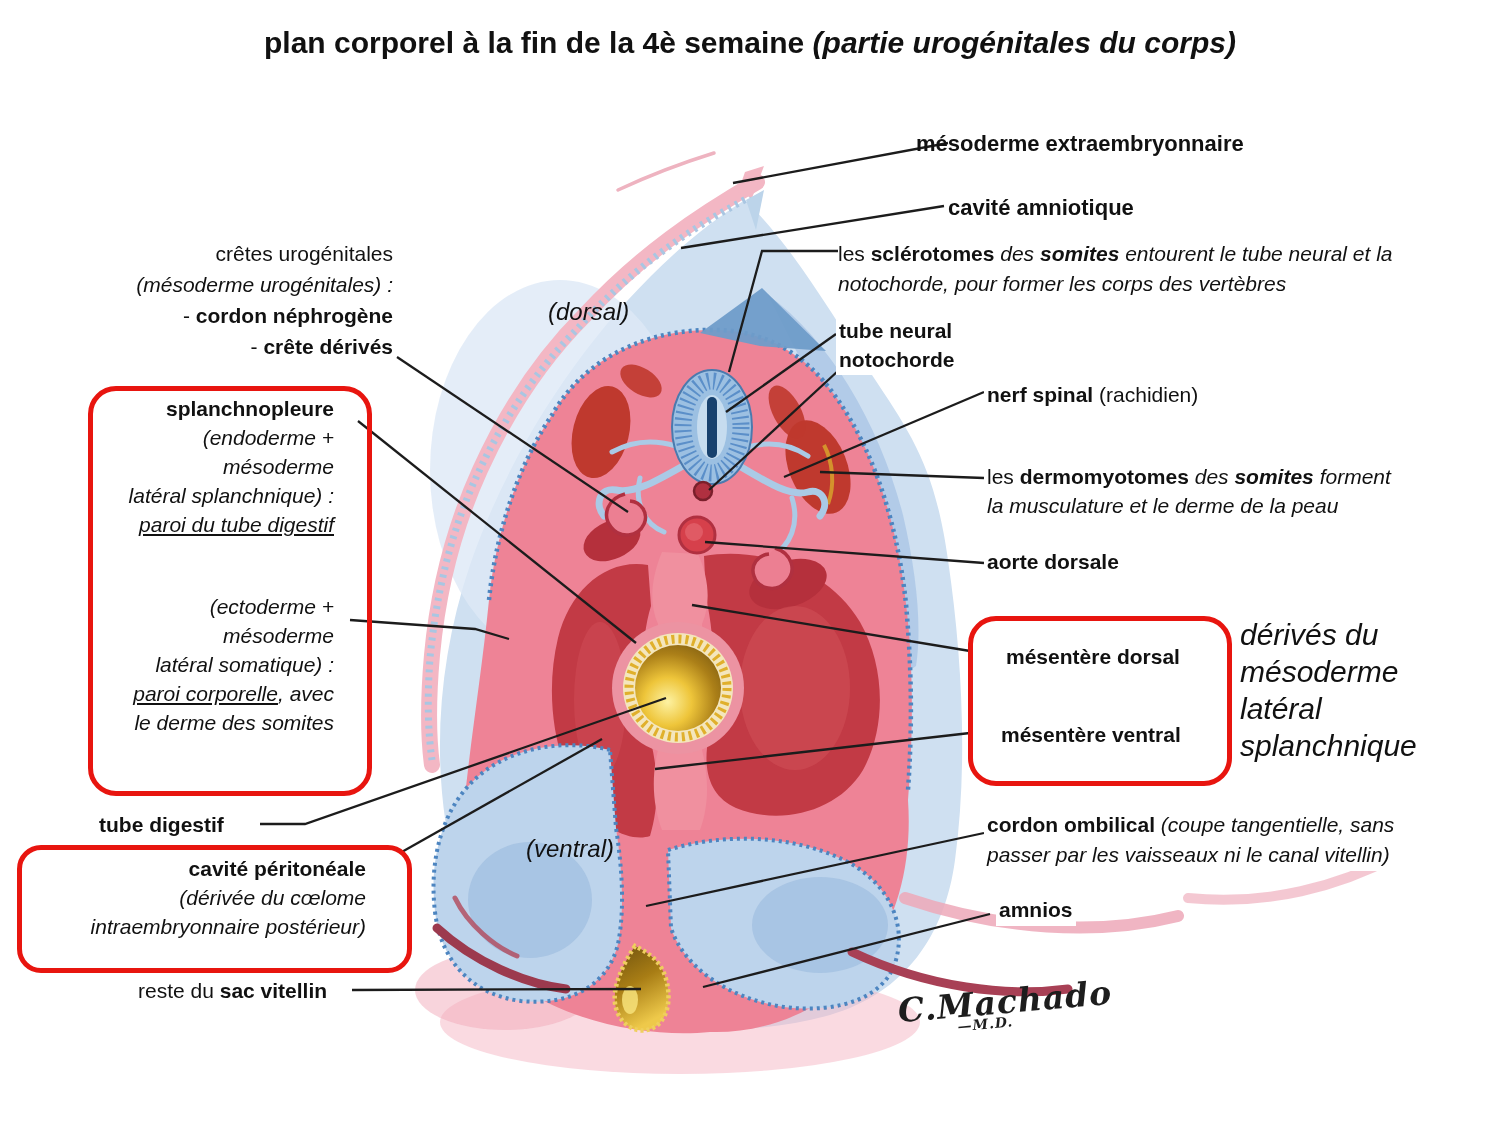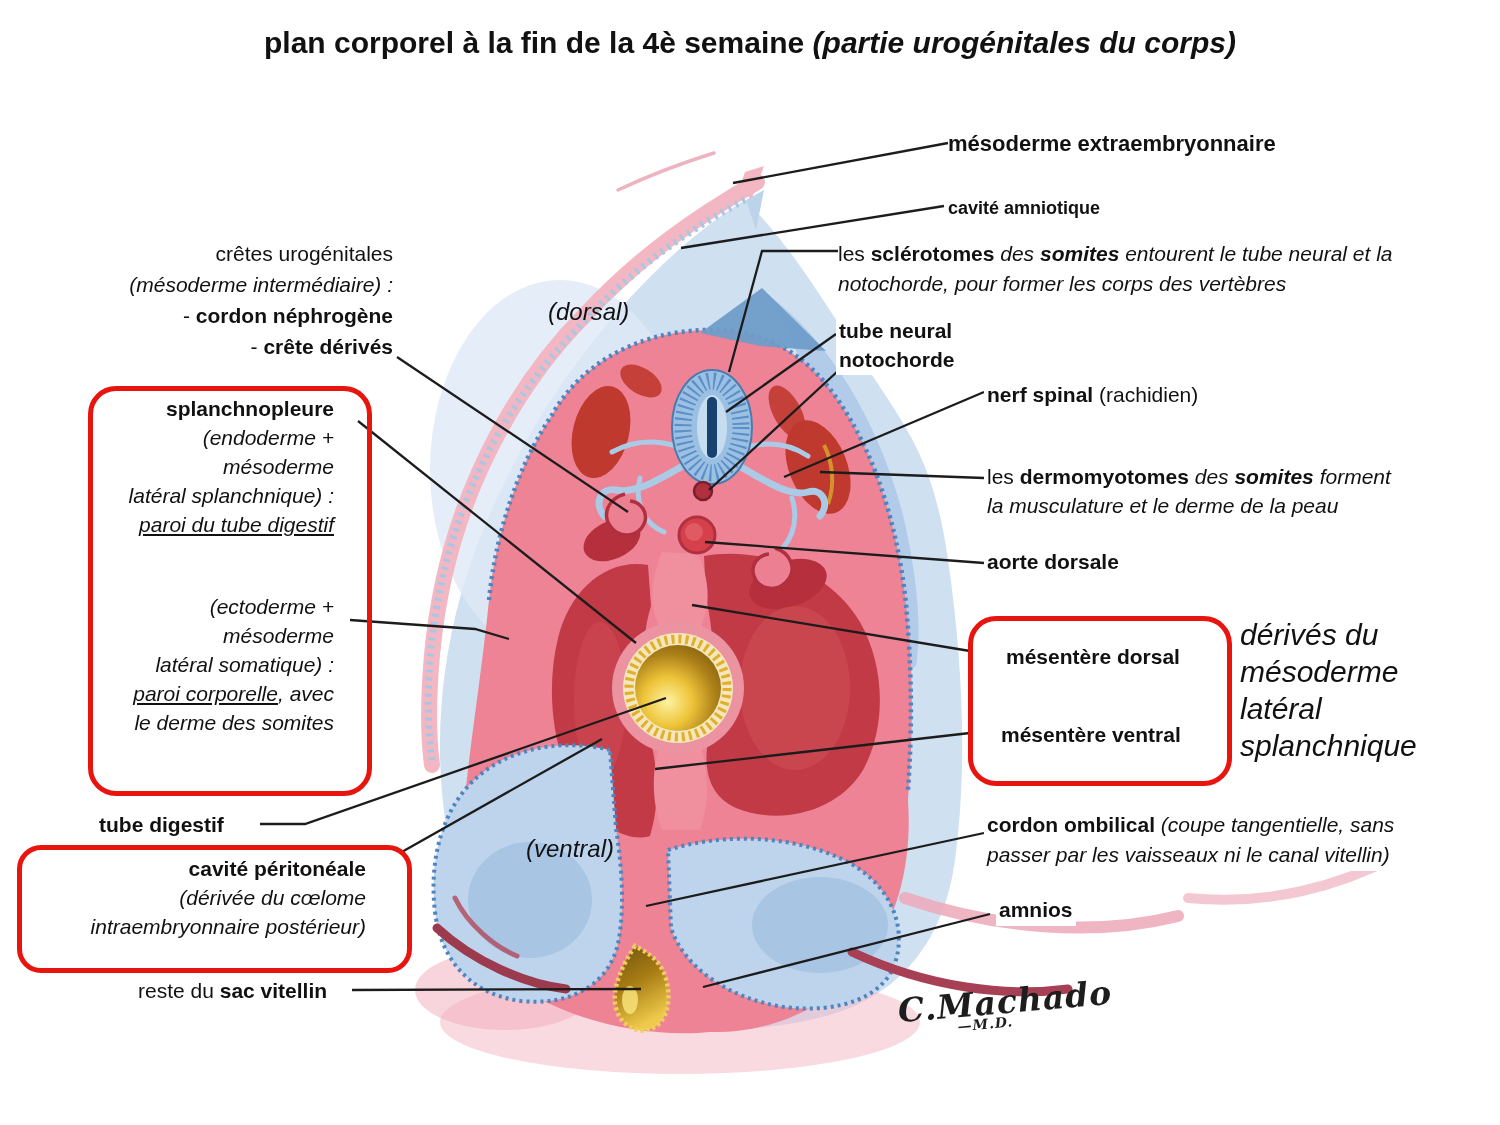--- a/index.html
+++ b/index.html
@@ -163,23 +163,23 @@
   </svg>
 
   <div class="redbox" style="left:88px;top:386px;width:274px;height:400px;"></div>
   <div class="redbox" style="left:17px;top:845px;width:385px;height:118px;border-radius:24px;"></div>
   <div class="redbox" style="left:968px;top:616px;width:254px;height:160px;"></div>
 
   <div class="title">
     <span>plan corporel à la fin de la 4è semaine </span><span class="i">(partie urogénitales du corps)</span>
   </div>
 
-  <div class="lbl b" style="left:948px;top:129px;font-size:22px;">mésoderme extraembryonnaire</div>
-
-  <div class="lbl b" style="left:948px;top:193px;font-size:18px;">cavité amniotique</div>
+  <div class="lbl b" style="left:916px;top:129px;font-size:22px;">mésoderme extraembryonnaire</div>
+
+  <div class="lbl b" style="left:948px;top:193px;font-size:22px;">cavité amniotique</div>
 
   <div class="lbl" style="left:838px;top:239px;width:660px;">
     <span>les </span><span class="b">sclérotomes</span><span class="i"> des </span><span class="bi">somites</span><span class="i"> entourent le tube neural et la</span><br>
     <span class="i">notochorde, pour former les corps des vertèbres</span>
   </div>
 
   <div class="lbl b bg" style="left:836px;top:315px;line-height:29px;">
     <div>tube neural</div>
     <div>notochorde</div>
   </div>
@@ -207,21 +207,21 @@
 
   <div class="lbl bg" style="left:984px;top:809px;width:490px;">
     <span class="b">cordon ombilical</span><span class="i"> (coupe tangentielle, sans</span><br>
     <span class="i">passer par les vaisseaux ni le canal vitellin)</span>
   </div>
 
   <div class="lbl b bg" style="left:996px;top:894px;text-align:center;">amnios</div>
 
   <div class="lbl ra" style="left:55px;top:238px;width:338px;line-height:31px;">
     <div>crêtes urogénitales</div>
-    <div class="i">(mésoderme intermédiaire) :</div>
+    <div class="i">(mésoderme urogénitales) :</div>
     <div><span>- </span><span class="b">cordon néphrogène</span></div>
     <div><span>- </span><span class="b">crête dérivés</span></div>
   </div>
 
   <div class="lbl ra" style="left:40px;top:394px;width:294px;line-height:29px;">
     <div class="b">splanchnopleure</div>
     <div class="i">(endoderme +</div>
     <div class="i">mésoderme</div>
     <div class="i">latéral splanchnique) :</div>
     <div class="i u">paroi du tube digestif</div>

